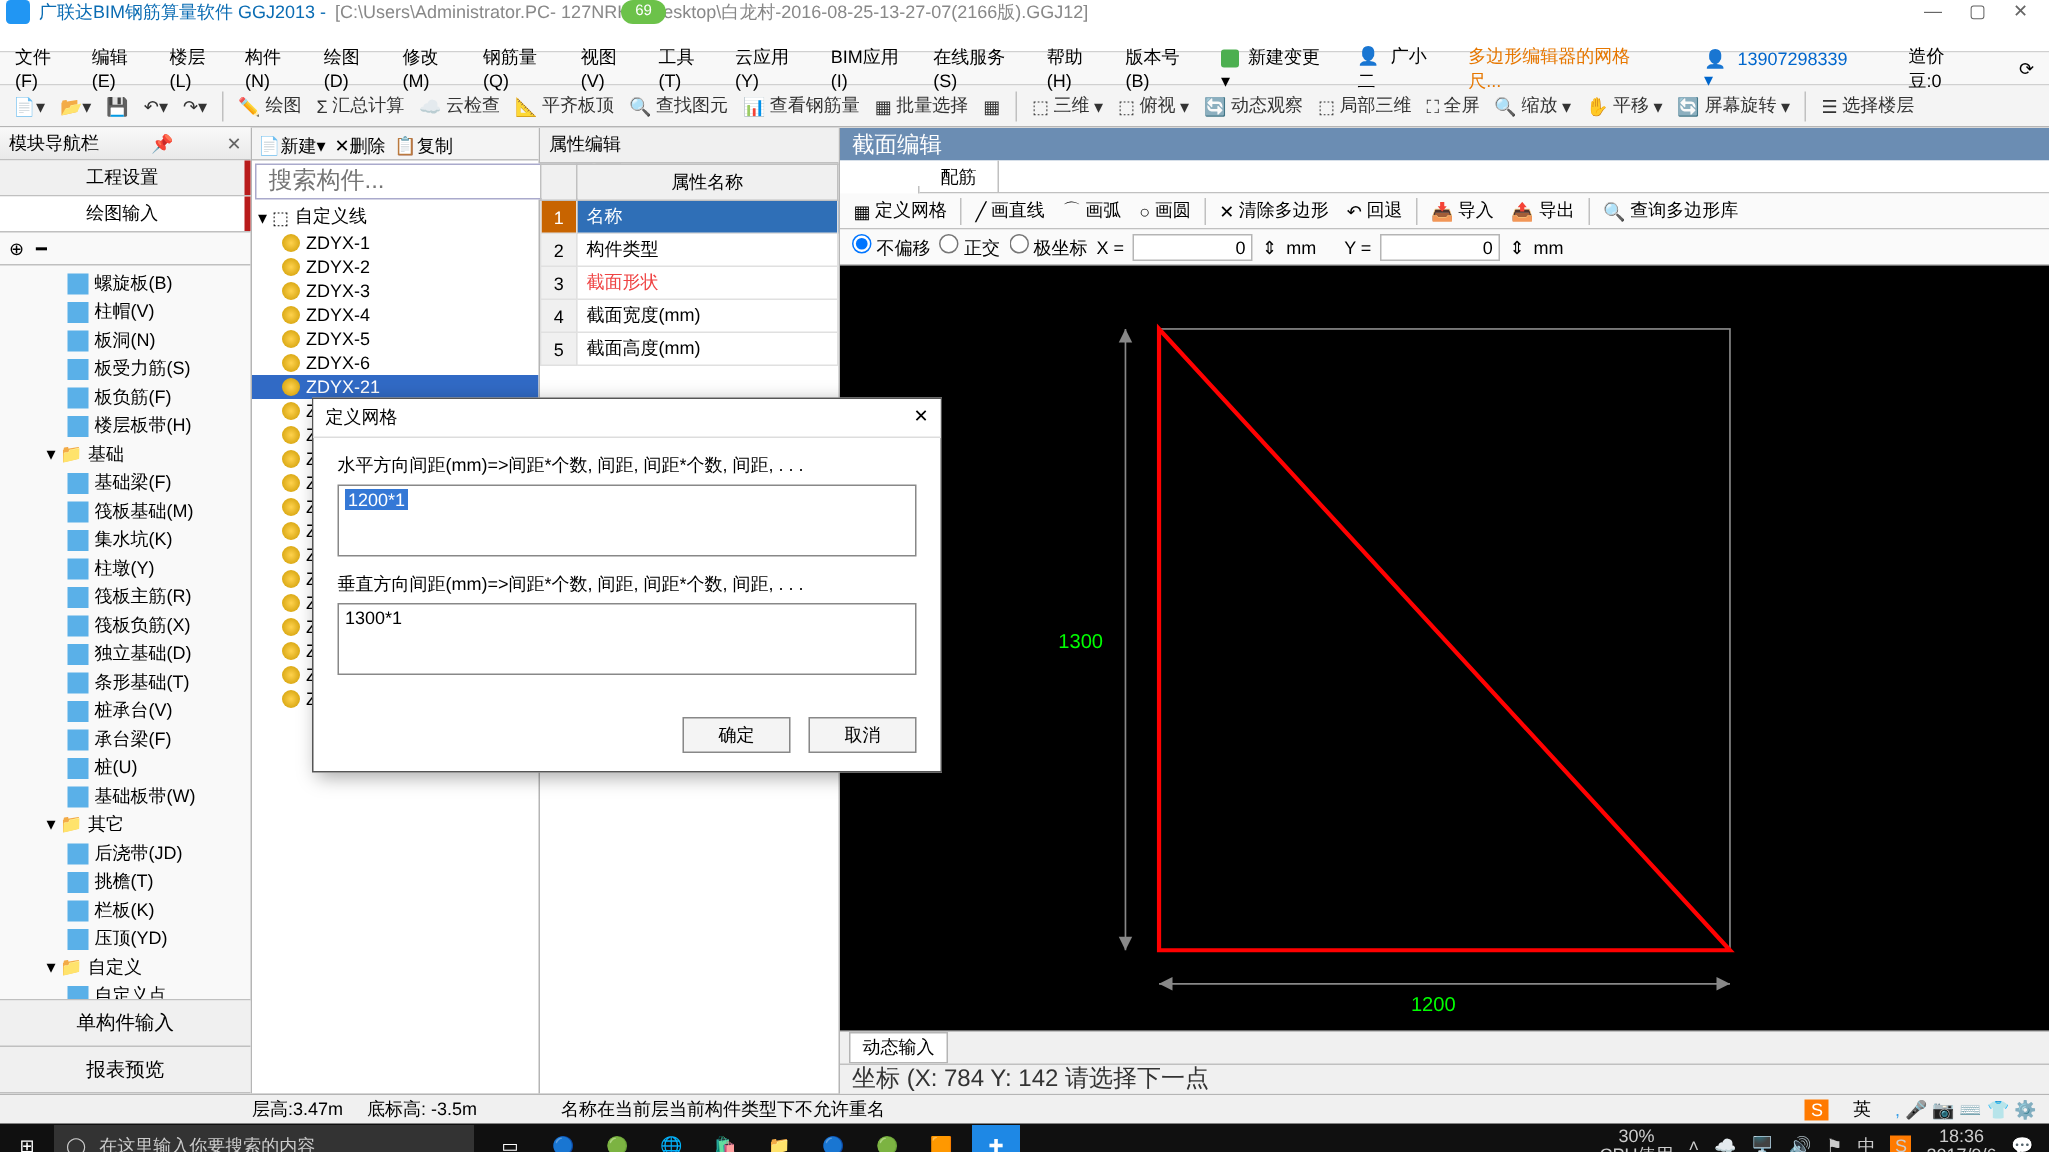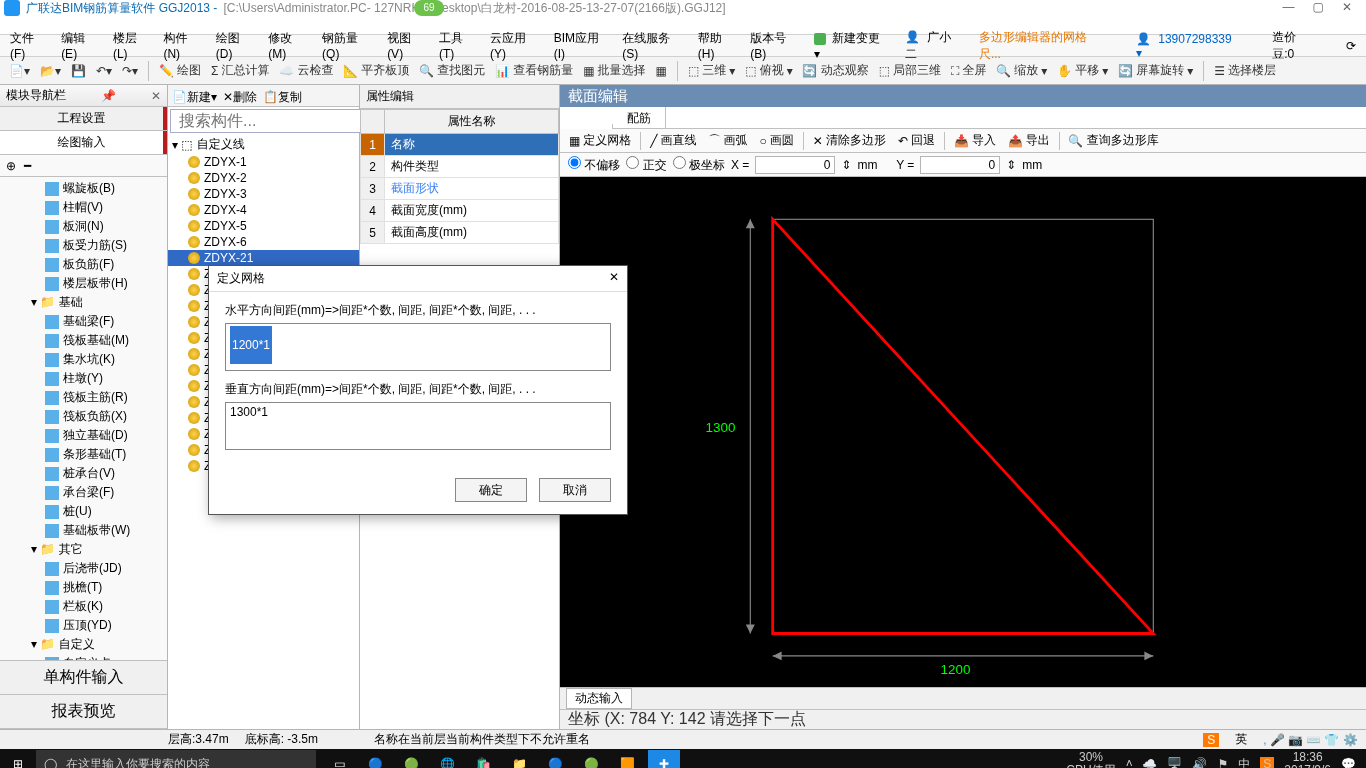--- a/index.html
+++ b/index.html
@@ -25,42 +25,42 @@
 .tab-row { display: flex; border-bottom: 1px solid #c0c0c0; }
 .tab-row .tab { flex: 1; text-align: center; padding: 3px 0; background: #f0f0f0; border-right: 4px solid #b91c1c; font-size: 12px;}
 .tab-row .tab.active { background: #fff; }
 .icon-strip { height: 22px; border-bottom: 1px solid #c0c0c0; display:flex; align-items:center; padding:0 6px; gap:8px;}
 .tree { flex: 1; overflow: auto; font-size: 12px; padding: 2px 13px; }
 .tree .item { padding: 1px 2px 1px 32px; display: flex; align-items: center; gap: 4px; white-space: nowrap; cursor: default; }
 .tree .item.l1 { padding-left: 18px; font-weight: normal; }
 .tree .item.sel { background: #cde6ff; }
 .tree .glyph { width: 14px; height: 14px; display:inline-block; }
 .bottom-tabs { border-top:1px solid #c0c0c0; }
-.bottom-tabs div { text-align:center; padding:6px 0; background:#f0f0f0; border-bottom:1px solid #c0c0c0; font-size:16px;}
+.bottom-tabs div { text-align:center; padding:6px 0; background:#f0f0f0; border-bottom:1px solid #c0c0c0; font-size:13px;}
 .mid-panel { width: 192px; border-right: 1px solid #b5b5b5; display: flex; flex-direction: column; }
 .mid-tb { height: 22px; display:flex; align-items:flex-end; gap:6px; padding:0 4px; border-bottom:1px solid #c0c0c0; background:#f4f4f4; font-size:12px; white-space:nowrap; overflow:hidden;}
 .search { display:flex; padding:2px; gap:2px;}
 .search input { flex:1; border:1px solid #aac; padding:2px 8px; font-size:16px;}
 .search button { width:24px; border:1px solid #b5b5b5; background:#f0f0f0;}
 .list { flex:1; overflow:auto; font-size:12px;}
 .list .li { padding:1px 4px 1px 20px; display:flex; align-items:center; gap:4px; cursor:default;}
 .list .li.sel { background:#316ac5; color:#fff;}
 .list .bullet { width:12px; height:12px; background: radial-gradient(#ffd24d,#cc9900); border-radius:50%; flex-shrink:0;}
 .right-area { flex:1; display:flex; flex-direction:column; min-width:0; }
 .mid-tb2 { height:22px; display:flex; align-items:center; gap:8px; padding:0 6px; border-bottom:1px solid #c0c0c0; background:#f4f4f4; font-size:12px;}
 .right-split { flex:1; display:flex; min-height:0;}
 .prop-panel { width:200px; border-right:1px solid #b5b5b5; display:flex; flex-direction:column;}
 .prop-hdr { background:#f0f0f0; padding:3px 6px; border-bottom:1px solid #c0c0c0; font-size:12px;}
 .prop-table { width:100%; border-collapse:collapse; font-size:12px;}
 .prop-table th { background:#f0f0f0; border:1px solid #c0c0c0; padding:3px; font-weight:normal;}
 .prop-table td { border:1px solid #e0e0e0; padding:2px 6px; }
 .prop-table td.num { background:#f0f0f0; text-align:center; width:24px;}
 .prop-table tr.sel td { background:#2f6fb7; color:#fff;}
 .prop-table tr.sel td.num { background:#c86400; color:#fff;}
-.prop-table td.link { color:#3b82f6;}
+.prop-table td.link { color:#ef4444;}
 .canvas-area { flex:1; display:flex; flex-direction:column; background:#f0f0f0; min-width:0;}
 .doc-tab { height:22px; background:#6b8db3; display:flex; align-items:center; padding:0 8px; color:#fff; font-size:15px;}
 .sub-tabs { height:22px; background:#fff; display:flex; border-bottom:1px solid #c0c0c0;}
 .sub-tabs .st { padding:3px 14px; border-right:1px solid #c0c0c0; font-size:12px; cursor:default;}
 .sub-tabs .st.active { background:#fff; border-bottom:2px solid #14532d;margin-top:17px;}
 .canvas-tb { height:24px; display:flex; align-items:center; gap:6px; padding:0 6px; border-bottom:1px solid #c0c0c0; background:#fafafa; font-size:12px; white-space:nowrap;}
 .canvas-tb .grp { display:flex; align-items:center; gap:3px; padding:0 3px;}
 .canvas-tb .vsep { width:1px; height:18px; background:#c0c0c0;}
 .coord-bar { height:24px; display:flex; align-items:center; gap:6px; padding:0 8px; border-bottom:1px solid #c0c0c0; background:#fafafa; font-size:12px;}
 .coord-bar input[type=text]{ width:80px; border:1px solid #b5b5b5; text-align:right; padding:1px 4px;}
@@ -76,21 +76,21 @@
 .taskbar .search { flex:0 0 280px; background:#333; height:28px; display:flex; align-items:center; padding:0 8px; color:#ccc;}
 .taskbar .tray { margin-left:auto; display:flex; align-items:center; gap:10px; padding:0 10px; color:#ccc;}
 .taskbar .icons { display:flex; gap:4px; padding:0 8px;}
 .taskbar .ticon { width:32px; height:28px; display:flex; align-items:center; justify-content:center;}
 .dialog { position:absolute; left:208px; top:265px; width:420px; background:#fff; border:1px solid #555; box-shadow:3px 3px 12px rgba(0,0,0,.35); z-index:100;}
 .dialog .dlg-title { background:#fff; padding:4px 8px; display:flex; justify-content:space-between; border-bottom:1px solid #ddd; font-size:12px;}
 .dialog .dlg-body { padding:10px 16px;}
 .dialog .fld { margin-bottom:10px;}
 .dialog .fld label { font-size:12px; display:block; margin-bottom:4px;}
 .dialog .fld .box { border:1px solid #888; height:48px; padding:2px 4px; font-size:12px;}
-.dialog .fld .box .selval { background:#3478d6; color:#fff; display:inline-block; padding:12px 2px;}
+.dialog .fld .box .selval { background:#3478d6; color:#fff; display:inline-block; padding:0 2px;}
 .dialog .dlg-btns { display:flex; justify-content:flex-end; gap:12px; padding:8px 16px 12px;}
 .dialog .dlg-btns button { width:72px; height:24px; border:1px solid #888; background:#f4f4f4; font-size:12px;}
 .tag69 { position:absolute; left:414px; top:0; width:30px; height:16px; background:#6cc24a; color:#fff; border-radius:8px 8px 8px 8px; font-size:10px; text-align:center; line-height:16px; z-index:200;}
 </style>
 </head>
 <body>
 
 <div class="tag69">69</div>
 
 <div class="titlebar">

